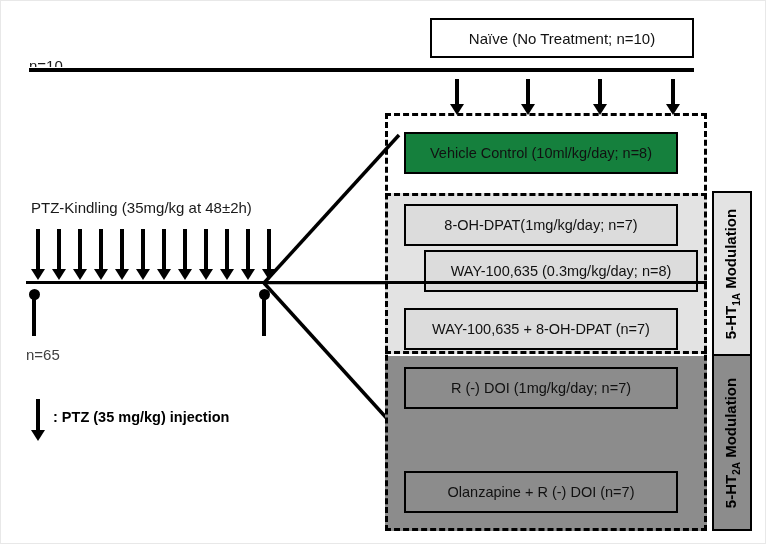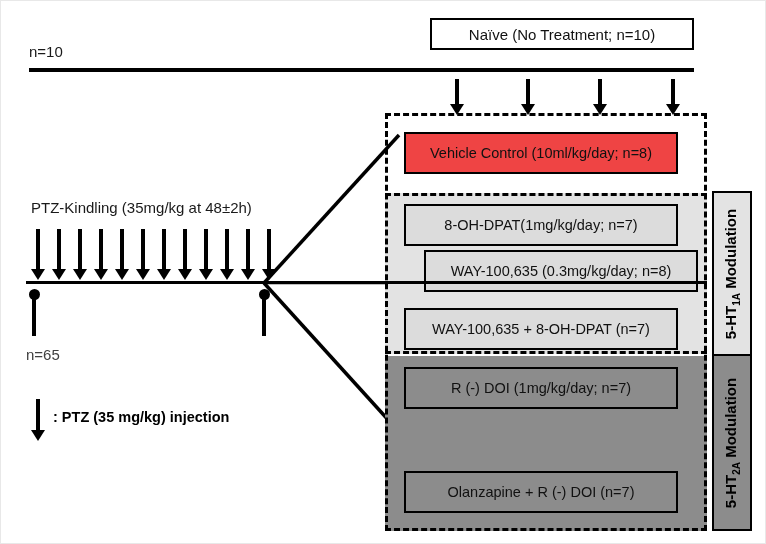--- a/index.html
+++ b/index.html
@@ -21,27 +21,27 @@
   
   .abs { position: absolute; box-sizing: border-box; }
 
   
   #naive-line {
     left: 28px; top: 66px; width: 665px; height: 5px;
     background: #000;
     border-top: 1px solid #fff;
   }
   #naive-n-label {
-    left: 28px; top: 42px;
+    left: 28px; top: 56px;
     font-size: 15px; color: #1a1a1a; white-space: nowrap;
   }
 
   
   #naive-box {
-    left: 429px; top: 17px; width: 264px; height: 32px;
+    left: 429px; top: 17px; width: 264px; height: 40px;
     border: 2px solid #000;
     background: #ffffff;
     display: flex; align-items: center; justify-content: center;
     font-size: 15px; color: #111;
   }
 
   
   #dashed-outer {
     left: 384px; top: 112px; width: 322px; height: 418px;
     border: 3px dashed #000;
@@ -62,21 +62,21 @@
   }
 
   
   .tbox {
     width: 274px; height: 42px;
     border: 2px solid #000;
     display: flex; align-items: center; justify-content: center;
     font-size: 14.5px; color: #111;
     left: 403px;
   }
-  .tbox.light  { background: #ef4444; }
+  .tbox.light  { background: #15803d; }
   .tbox.gray1  { background: #dcdcdc; }
   .tbox.gray2  { background: #8c8c8c; }
 
   #tbox-vehicle   { top: 131px; }
   #tbox-dpat      { top: 203px; }
   #tbox-way       { top: 249px; margin-left: 20px; }
   #tbox-waydpat   { top: 307px; text-align: right; }
   #tbox-doi       { top: 366px; }
   #tbox-olz       { top: 418px; }
   #tbox-olzdoi    { top: 470px; }

